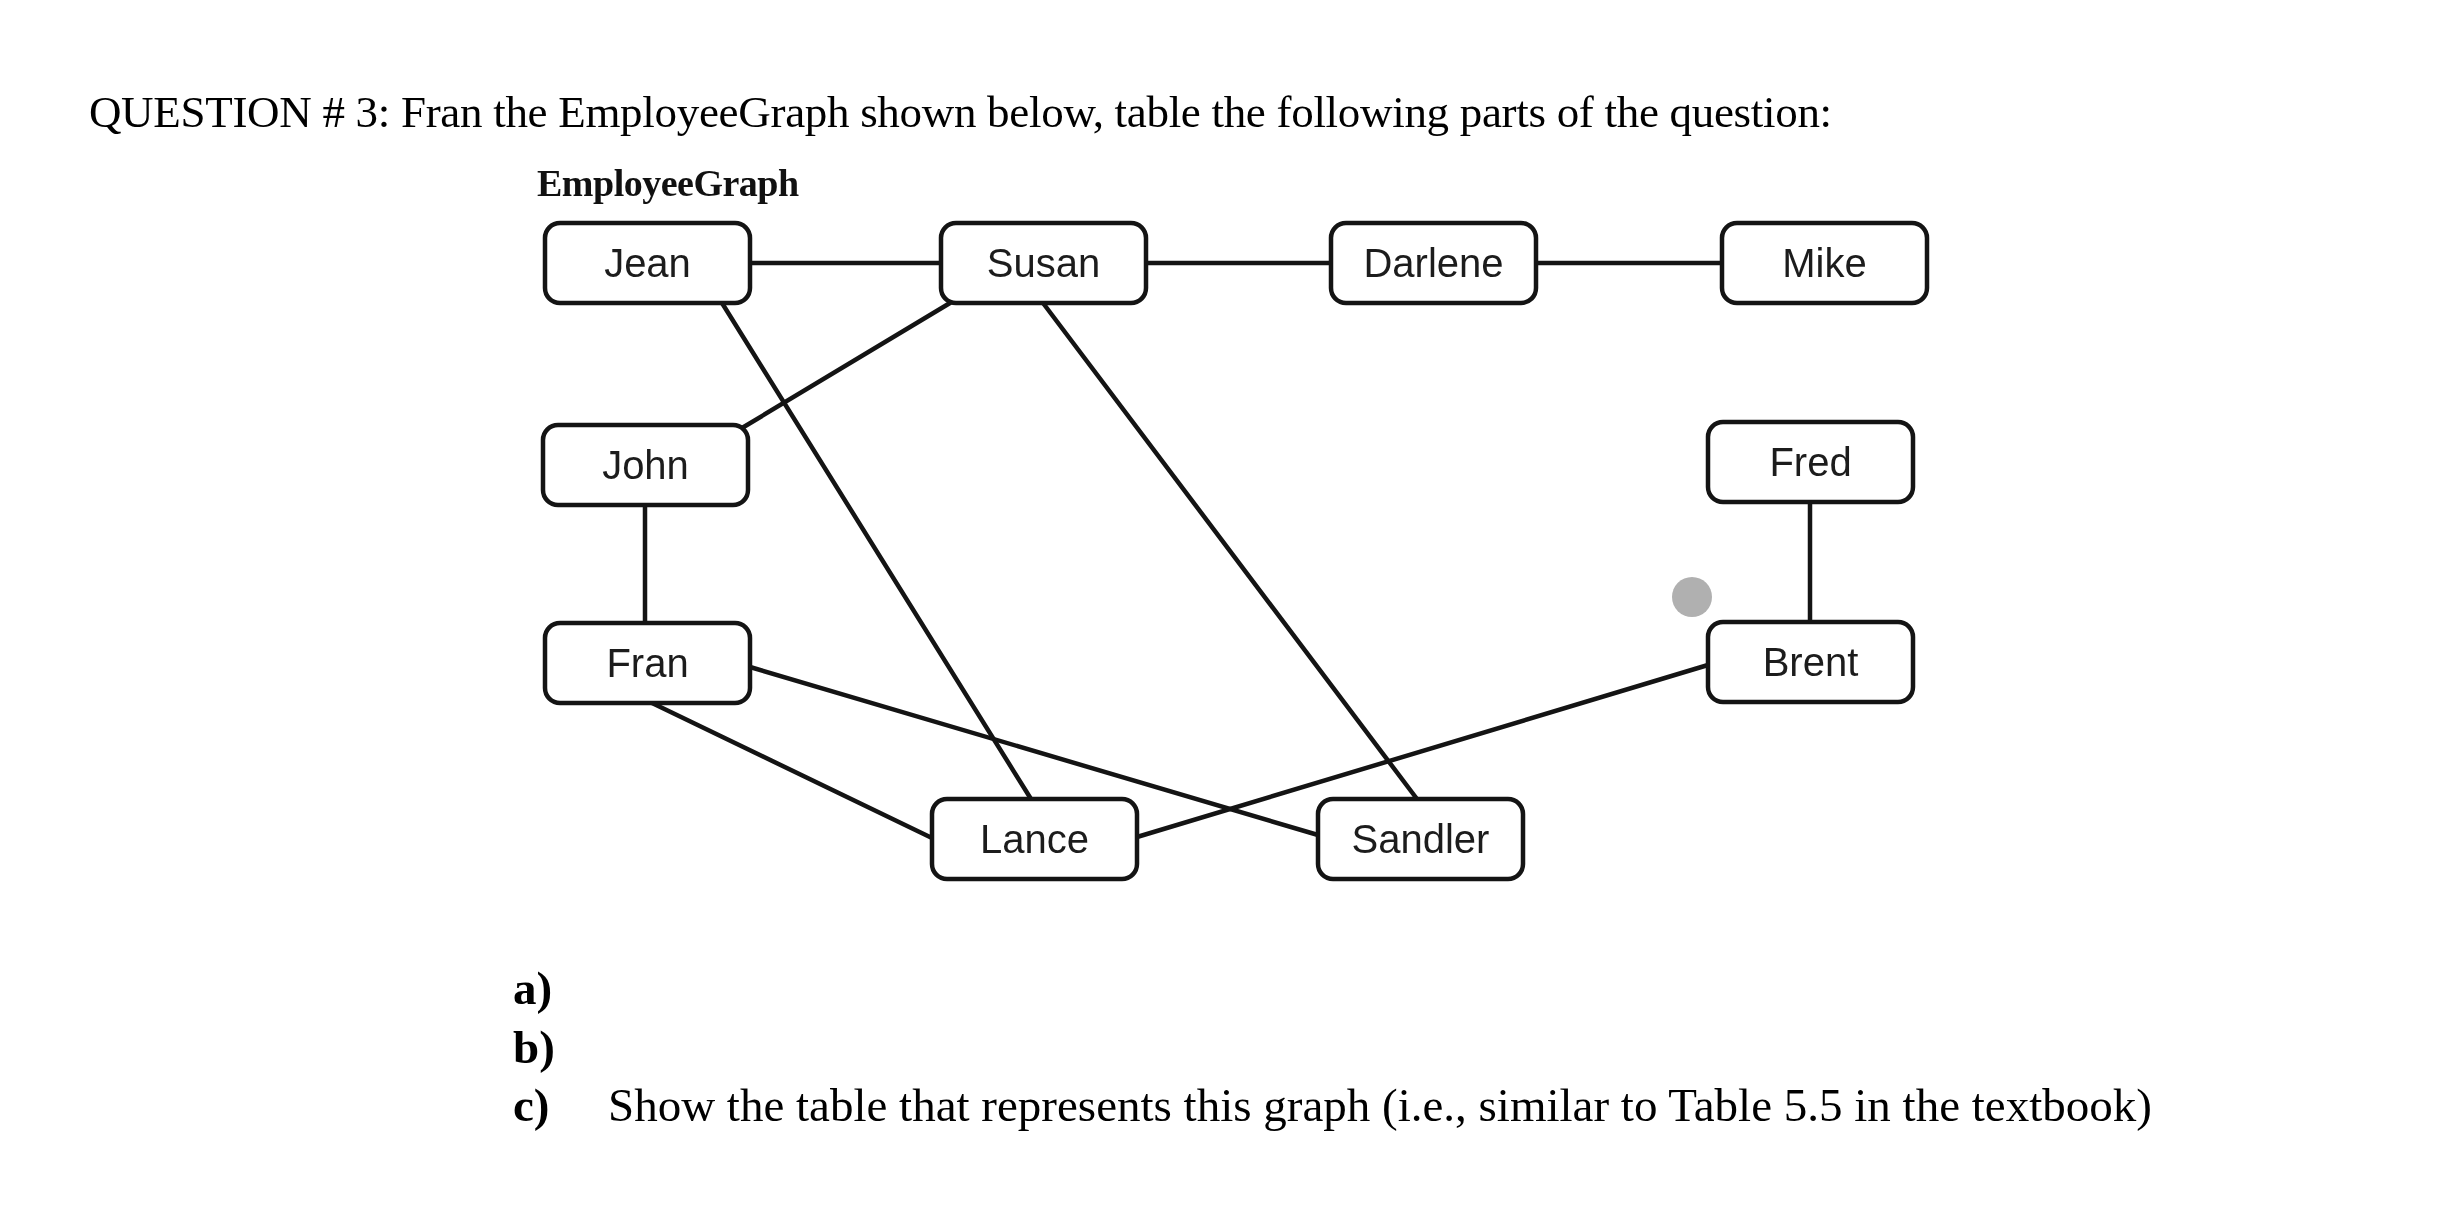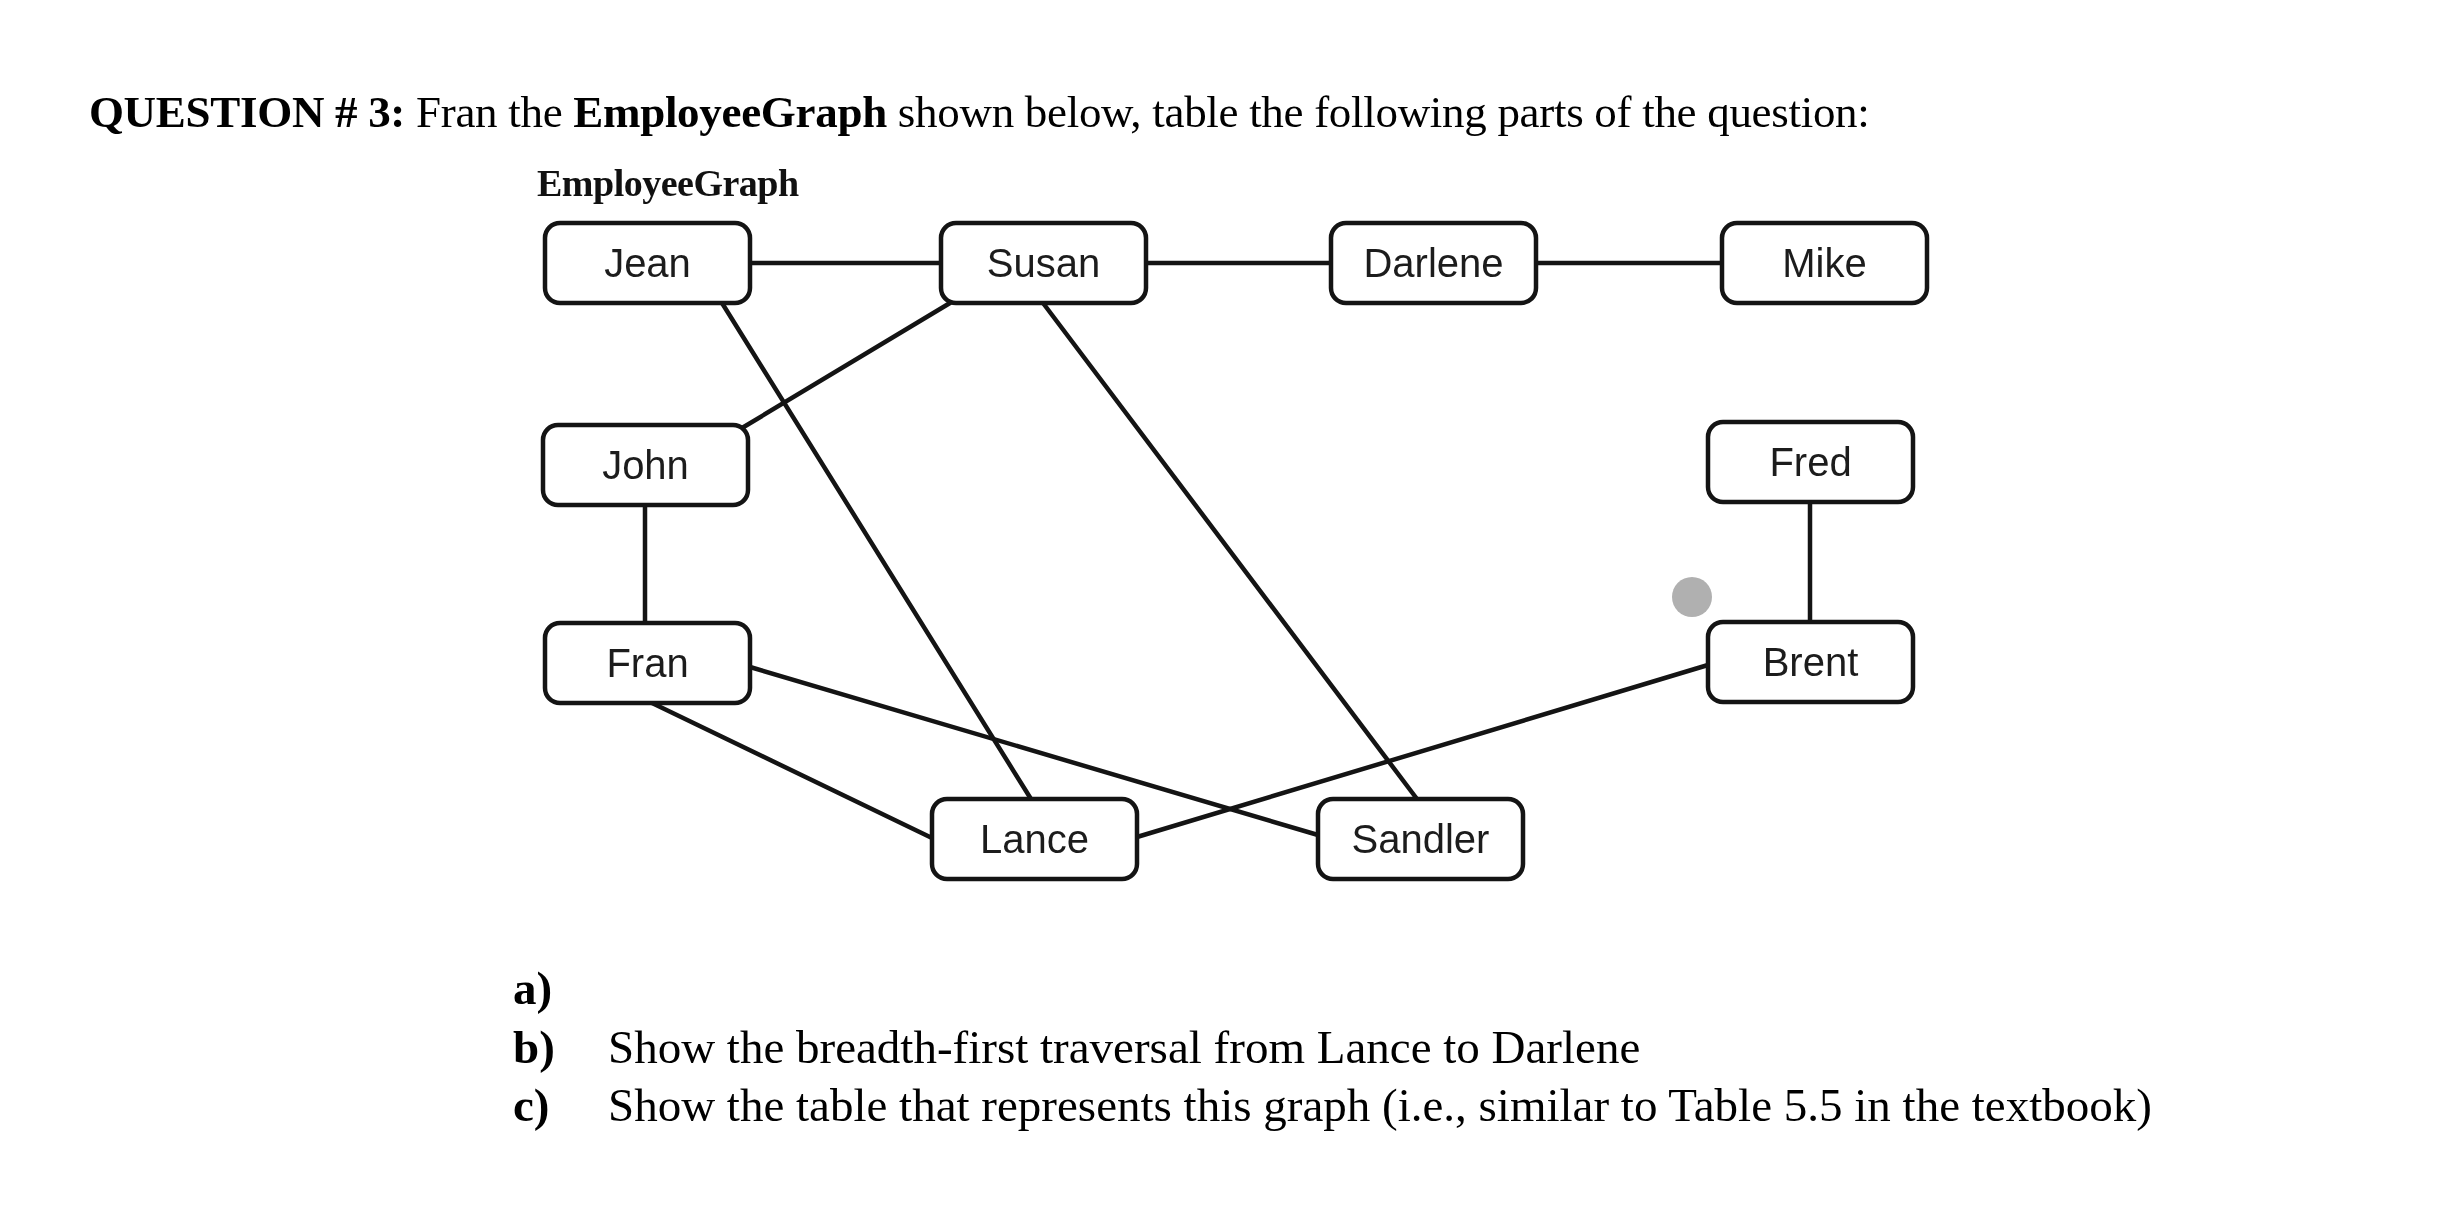--- a/index.html
+++ b/index.html
@@ -11,21 +11,21 @@
     font-family:"Liberation Serif",serif;
   }
   .title{
     position:absolute;
     left:67px;top:34px;
     font-size:45px;
     color:#000;
     white-space:pre;
     letter-spacing:-0.3px;
   }
-  .title .b{font-weight:bold;}
+  .title .b{font-weight:normal;}
   #graph-svg{
     position:absolute;left:0;top:0;
   }
   .graph-label{
     font-family:"Liberation Serif",serif;
     font-weight:bold;
     font-size:38px;
     fill:#111;
     letter-spacing:-0.5px;
   }
@@ -125,18 +125,18 @@
       <rect x="1318" y="799" width="205" height="80" rx="15" class="node-box"></rect>
       <text x="1420.5" y="853" class="node-label">Sandler</text>
     </g>
   </svg>
 
 <div class="parts">
   <div class="part-row">
     <span class="part-letter">a)</span>
   </div>
   <div class="part-row">
-    <span class="part-letter">b)</span><span>Show the breadth-first traversal from Lance to Darlene</span>
+    <span class="part-letter">b)</span>
   </div>
   <div class="part-row">
     <span class="part-letter">c)</span><span>Show the table that represents this graph (i.e., similar to Table 5.5 in the textbook)</span>
   </div>
 </div>
 
 </body></html>

